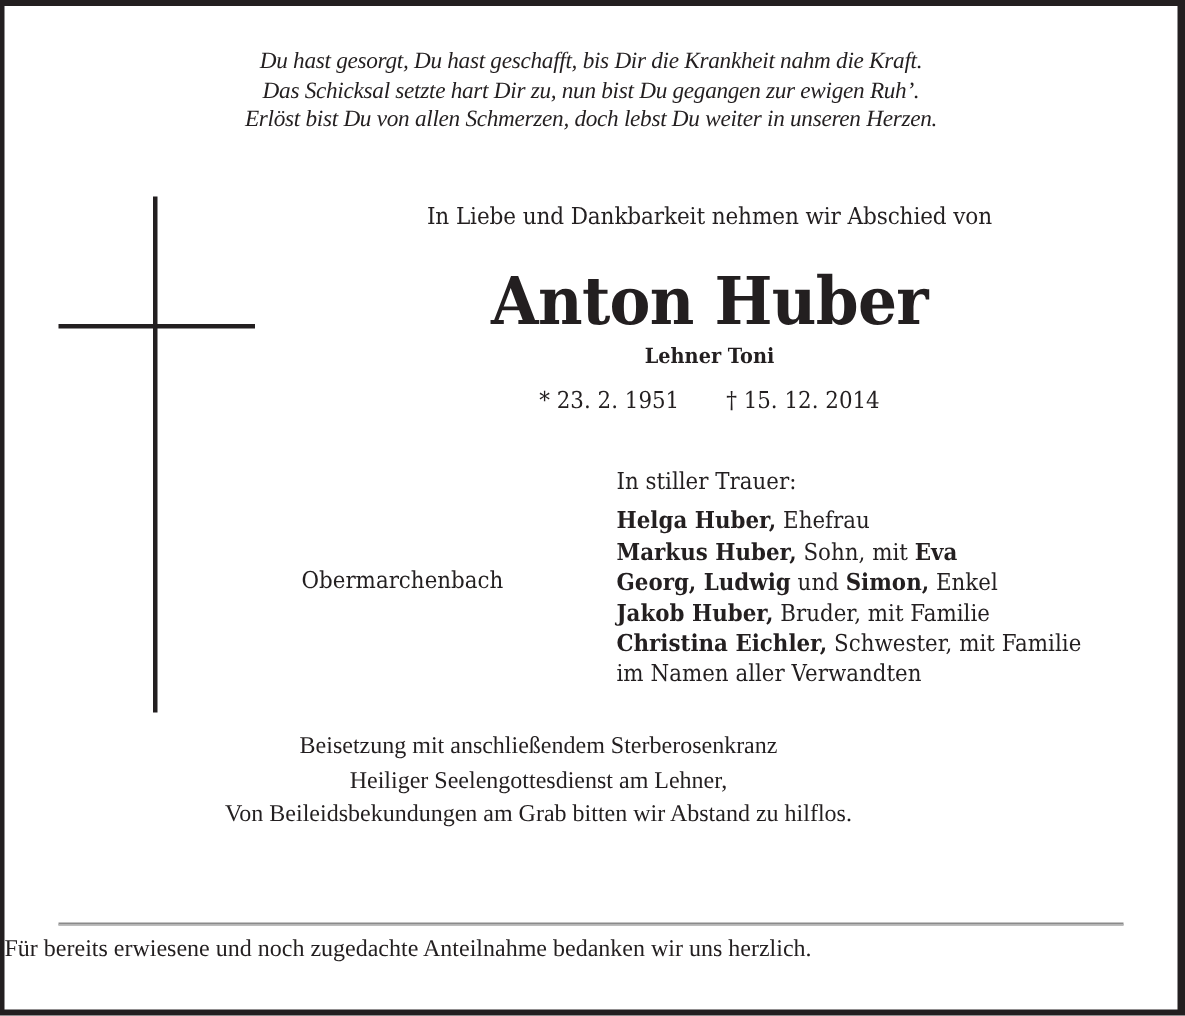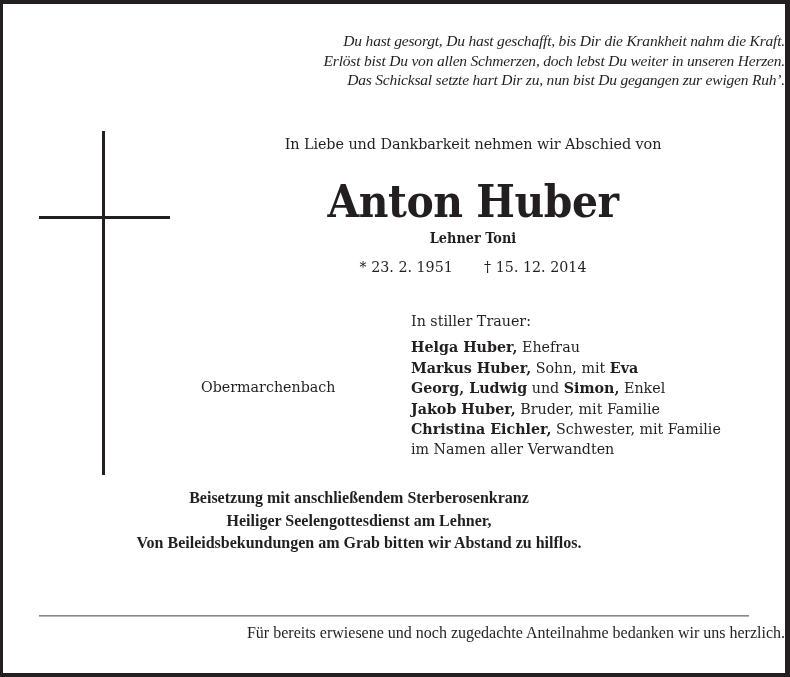--- a/index.html
+++ b/index.html
@@ -10,21 +10,21 @@
     color: #231f20;
   }
   .page {
     position: absolute;
     left: 3px; top: 4px; width: 782px; height: 669px;
     background: #ffffff;
   }
   .abs { position: absolute; white-space: nowrap; }
   .poem {
     position: absolute; left: 0; width: 782px; top: 27px;
-    text-align: right; font-style: italic;
+    text-align: center; font-style: italic;
     font-size: 15.5px; line-height: 19.6px; letter-spacing: -0.2px;
     font-family: "Liberation Serif", "DejaVu Serif", serif;
   }
   .poem div { white-space: nowrap; }
   .farewell {
     left: 170px; width: 600px; top: 131px; text-align: center;
     font-size: 15.5px; letter-spacing: -0.1px;
     font-family: "DejaVu Serif", serif;
     transform: scaleX(0.93); transform-origin: center;
   }
@@ -69,42 +69,41 @@
   .mourners b { font-weight: bold; }
   .place {
     left: 198px; top: 374px; font-size: 15.5px;
     font-family: "DejaVu Serif", serif;
     transform: scaleX(0.92); transform-origin: left;
   }
   .funeral {
     position: absolute; left: 0; width: 712px; top: 484px;
     text-align: center; font-size: 16px; line-height: 19.5px;
     font-family: "Liberation Serif", serif;
-    font-weight: bold;
   }
   .funeral .para { margin-bottom: 3px; }
   .funeral div { white-space: nowrap; }
   .divider {
     position: absolute; left: 36px; top: 611px; width: 710px; height: 1px;
     background: #8a8a8a; border-bottom: 1px solid #b5b5b5;
   }
   .thanks {
-    left: 0; width: 782px; top: 620px; text-align: right;
+    left: 0; width: 782px; top: 620px; text-align: left;
     font-size: 16px; font-family: "Liberation Serif", serif;
   }
 </style>
 </head>
 <body>
 
 <div class="page">
 
   <div class="poem">
     <div>Du hast gesorgt, Du hast geschafft, bis Dir die Krankheit nahm die Kraft.</div>
+    <div>Das Schicksal setzte hart Dir zu, nun bist Du gegangen zur ewigen Ruh’.</div>
     <div>Erlöst bist Du von allen Schmerzen, doch lebst Du weiter in unseren Herzen.</div>
-    <div>Das Schicksal setzte hart Dir zu, nun bist Du gegangen zur ewigen Ruh’.</div>
   </div>
 
   <div>
     <div class="cross-v"></div>
     <div class="cross-h"></div>
   </div>
 
   <div class="abs farewell">In Liebe und Dankbarkeit nehmen wir Abschied von</div>
   <div class="abs name">Anton Huber</div>
   <div class="abs nickname">Lehner Toni</div>

